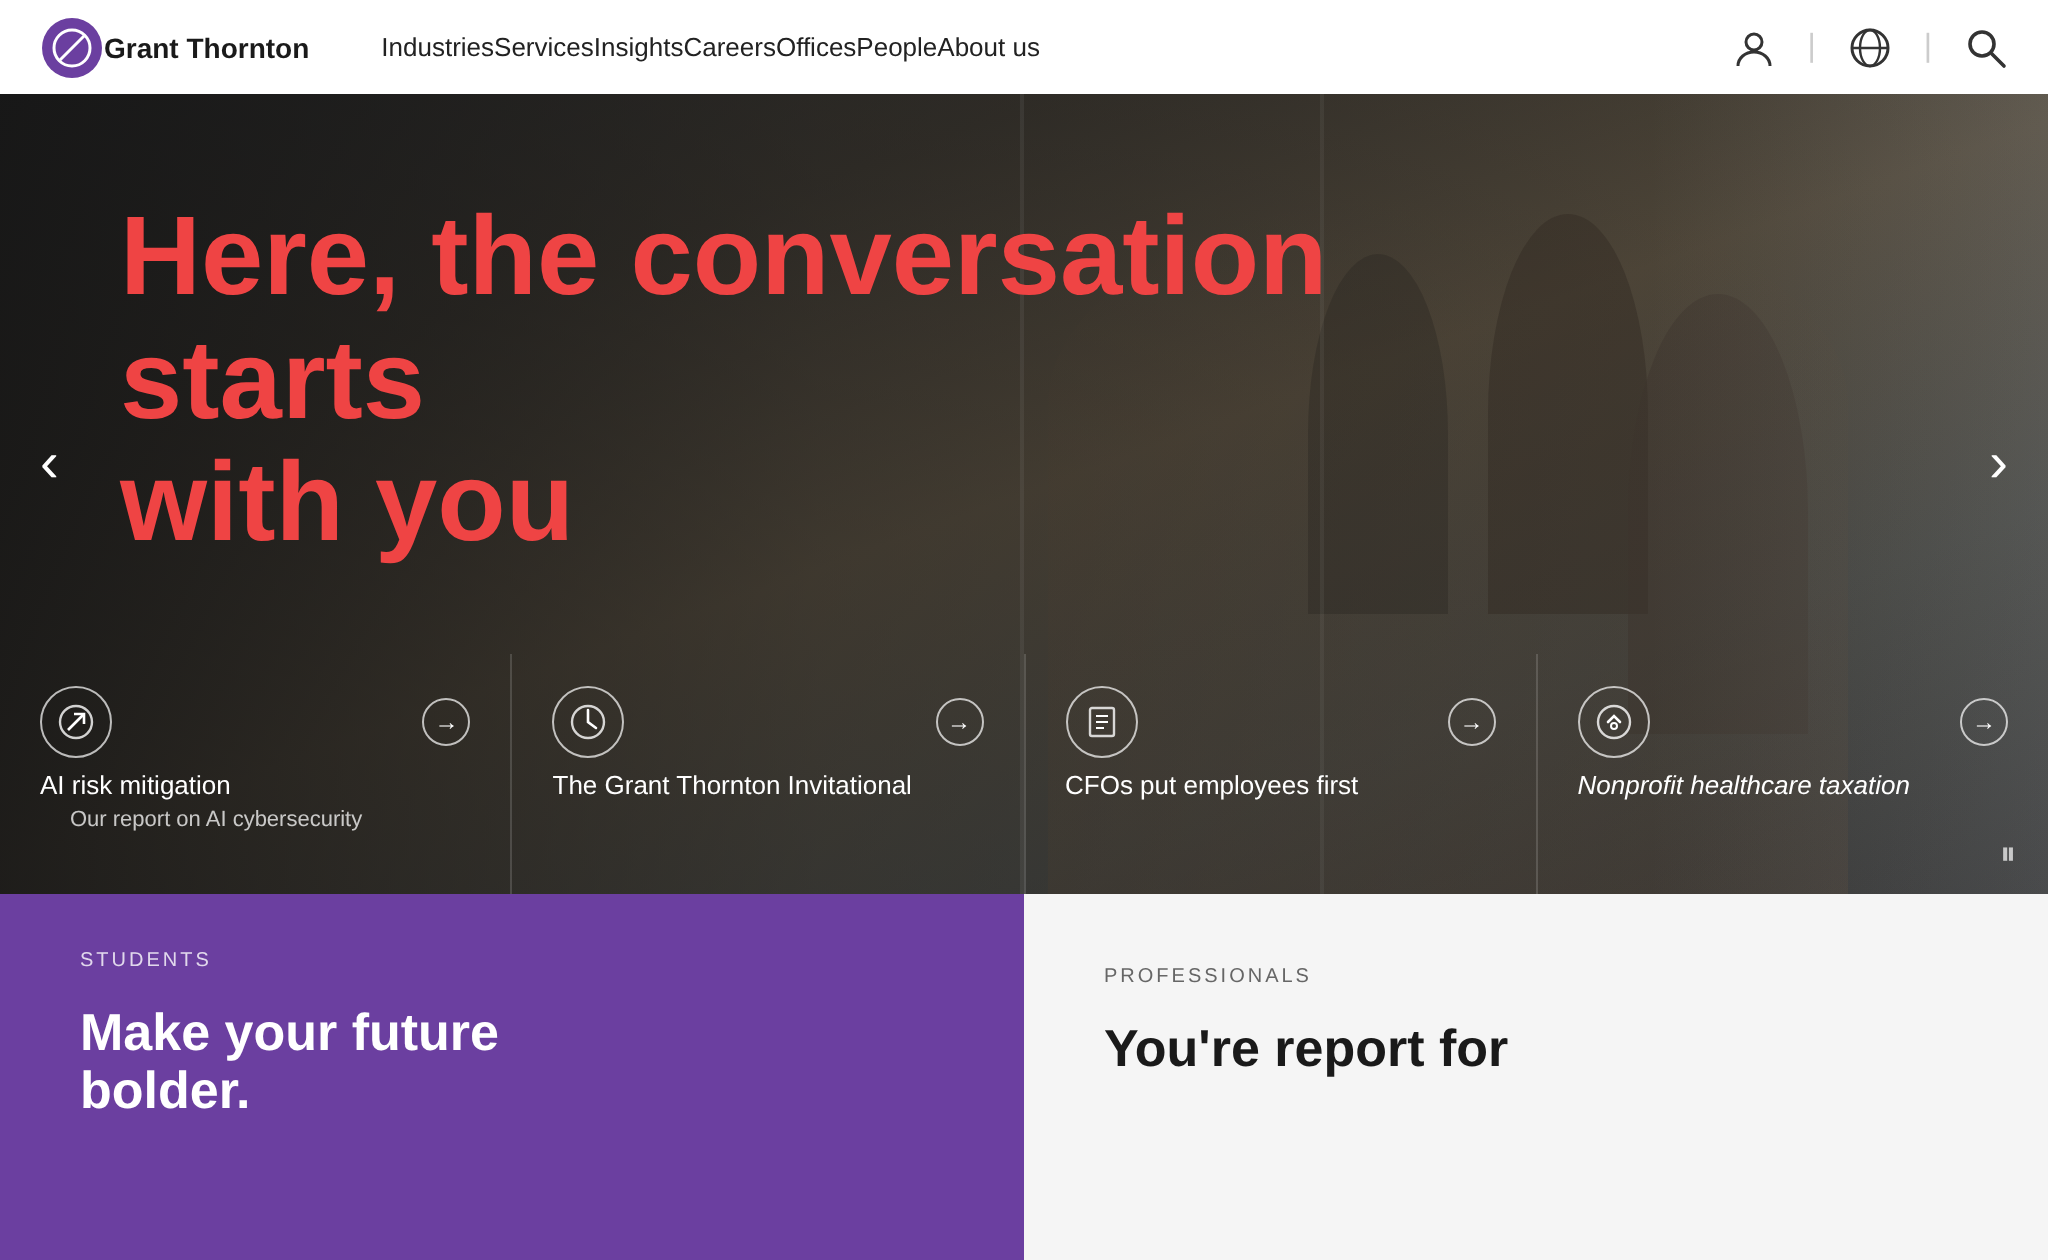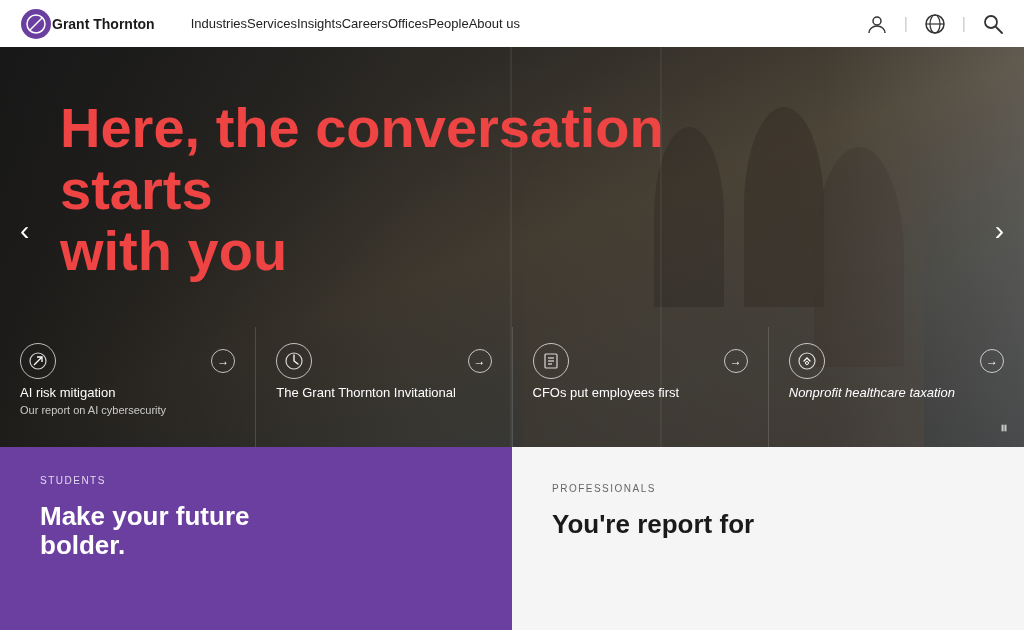--- a/index.html
+++ b/index.html
@@ -149,20 +149,21 @@
     .hero-card-title {
       color: #fff;
       font-size: 13px;
       font-weight: 500;
       line-height: 1.3;
     }
     .hero-card-subtitle {
       color: rgba(255,255,255,0.75);
       font-size: 11px;
       margin-top: 2px;
+      margin-left: 15px;
     }
     .hero-card-arrow {
       color: #fff;
       font-size: 18px;
       margin-top: 6px;
       display: block;
       width: 24px; height: 24px;
       border: 1.5px solid rgba(255,255,255,0.7);
       border-radius: 50%;
       display: flex; align-items: center; justify-content: center;

